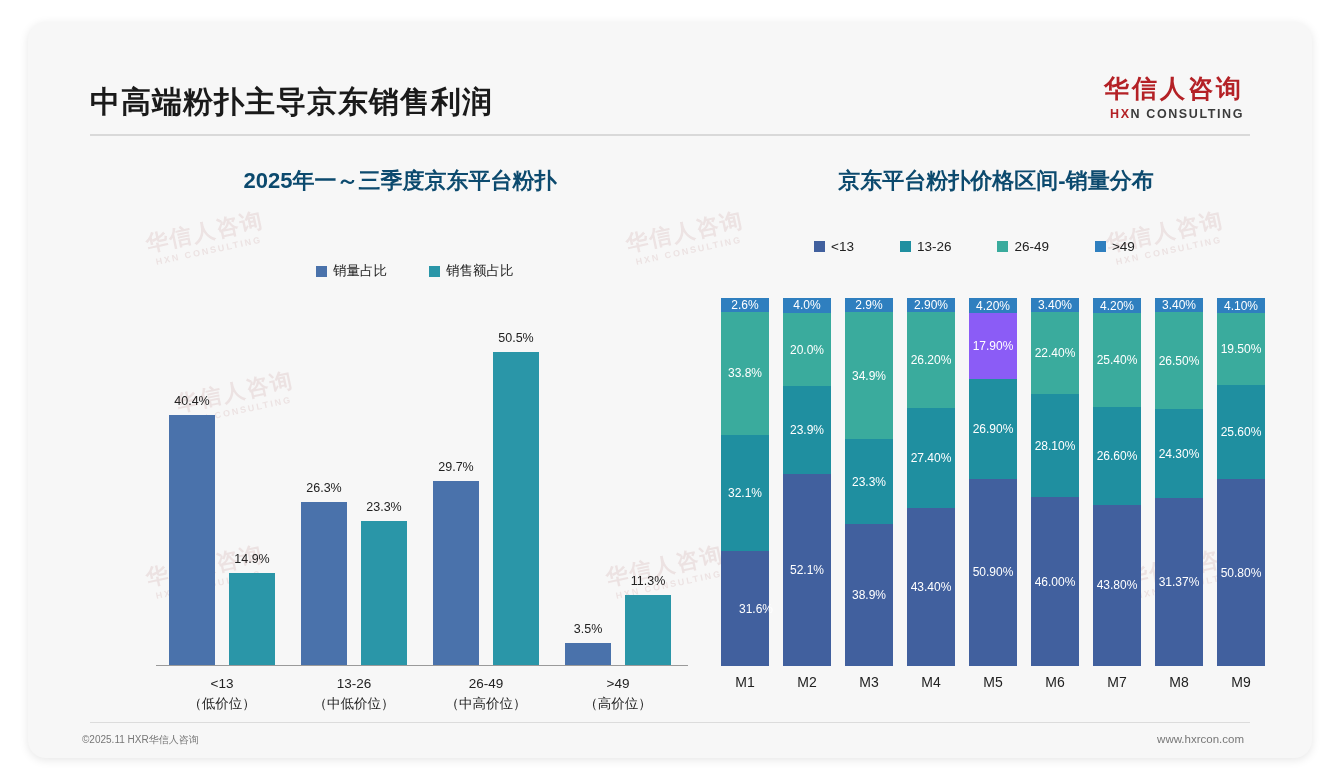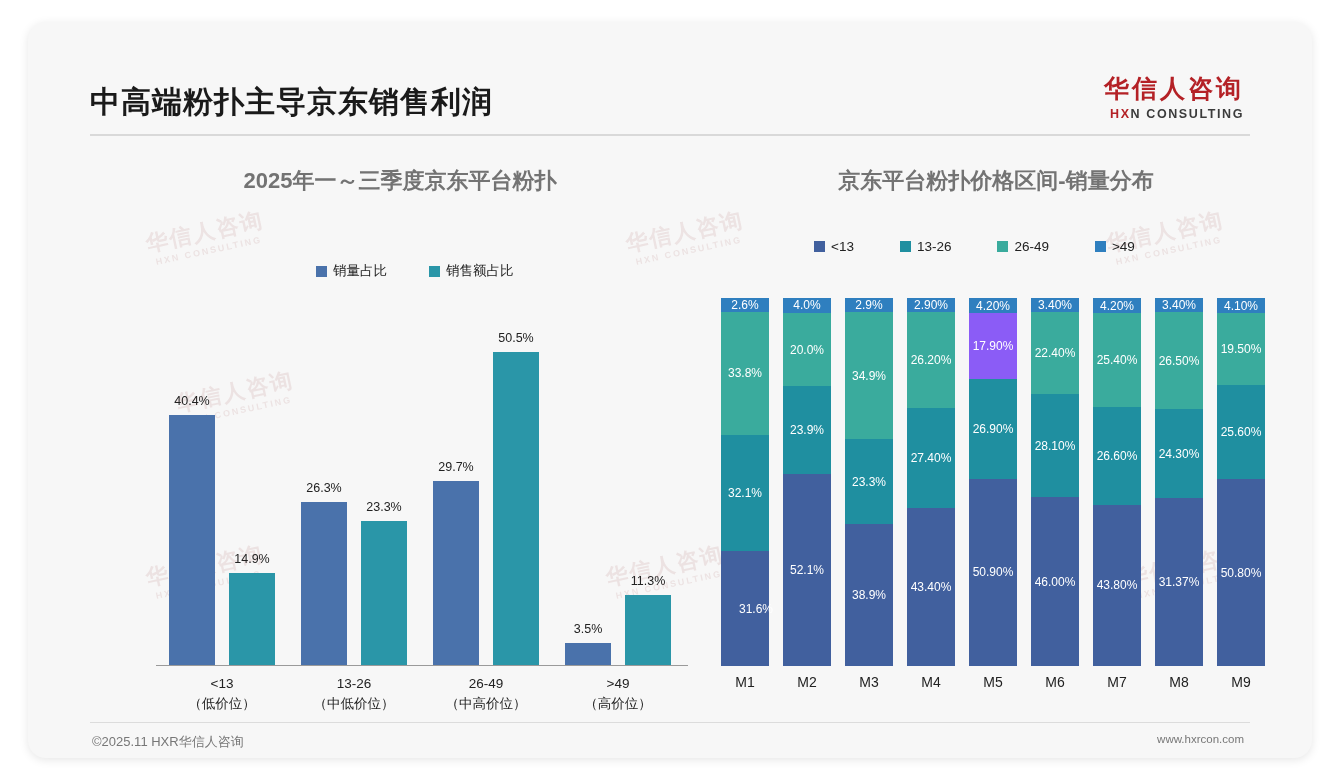--- a/index.html
+++ b/index.html
@@ -69,21 +69,21 @@
     white-space: nowrap;
   }
   .wm .big { font-size: 22px; letter-spacing: 2px; display:block; }
   .wm .small { font-size: 9px; letter-spacing: 2px; display:block; }
 
   
   .panel-title {
     position: absolute;
     text-align: center;
     font-size: 22px; font-weight: bold;
-    color: #737373;
+    color: #0c4a6e;
     line-height: 1.45;
     width: 560px;
   }
   #left-title  { left: 92px;  top: 143px; }
   #right-title { left: 688px; top: 143px; }
 
   
   .legend {
     position: absolute;
     display: flex;
@@ -178,22 +178,22 @@
 
   
   .foot-rule {
     position: absolute;
     left: 62px; top: 700px;
     width: 1160px; height: 1px;
     background: #dcdcdc;
   }
   .foot-left {
     position: absolute;
-    left: 64px; top: 711px;
-    font-size: 13px; color: #777;
+    left: 54px; top: 711px;
+    font-size: 10px; color: #777;
   }
   .foot-right {
     position: absolute;
     right: 68px; top: 711px;
     font-size: 11.5px; color: #777;
   }
 </style>
 </head>
 <body>
 

